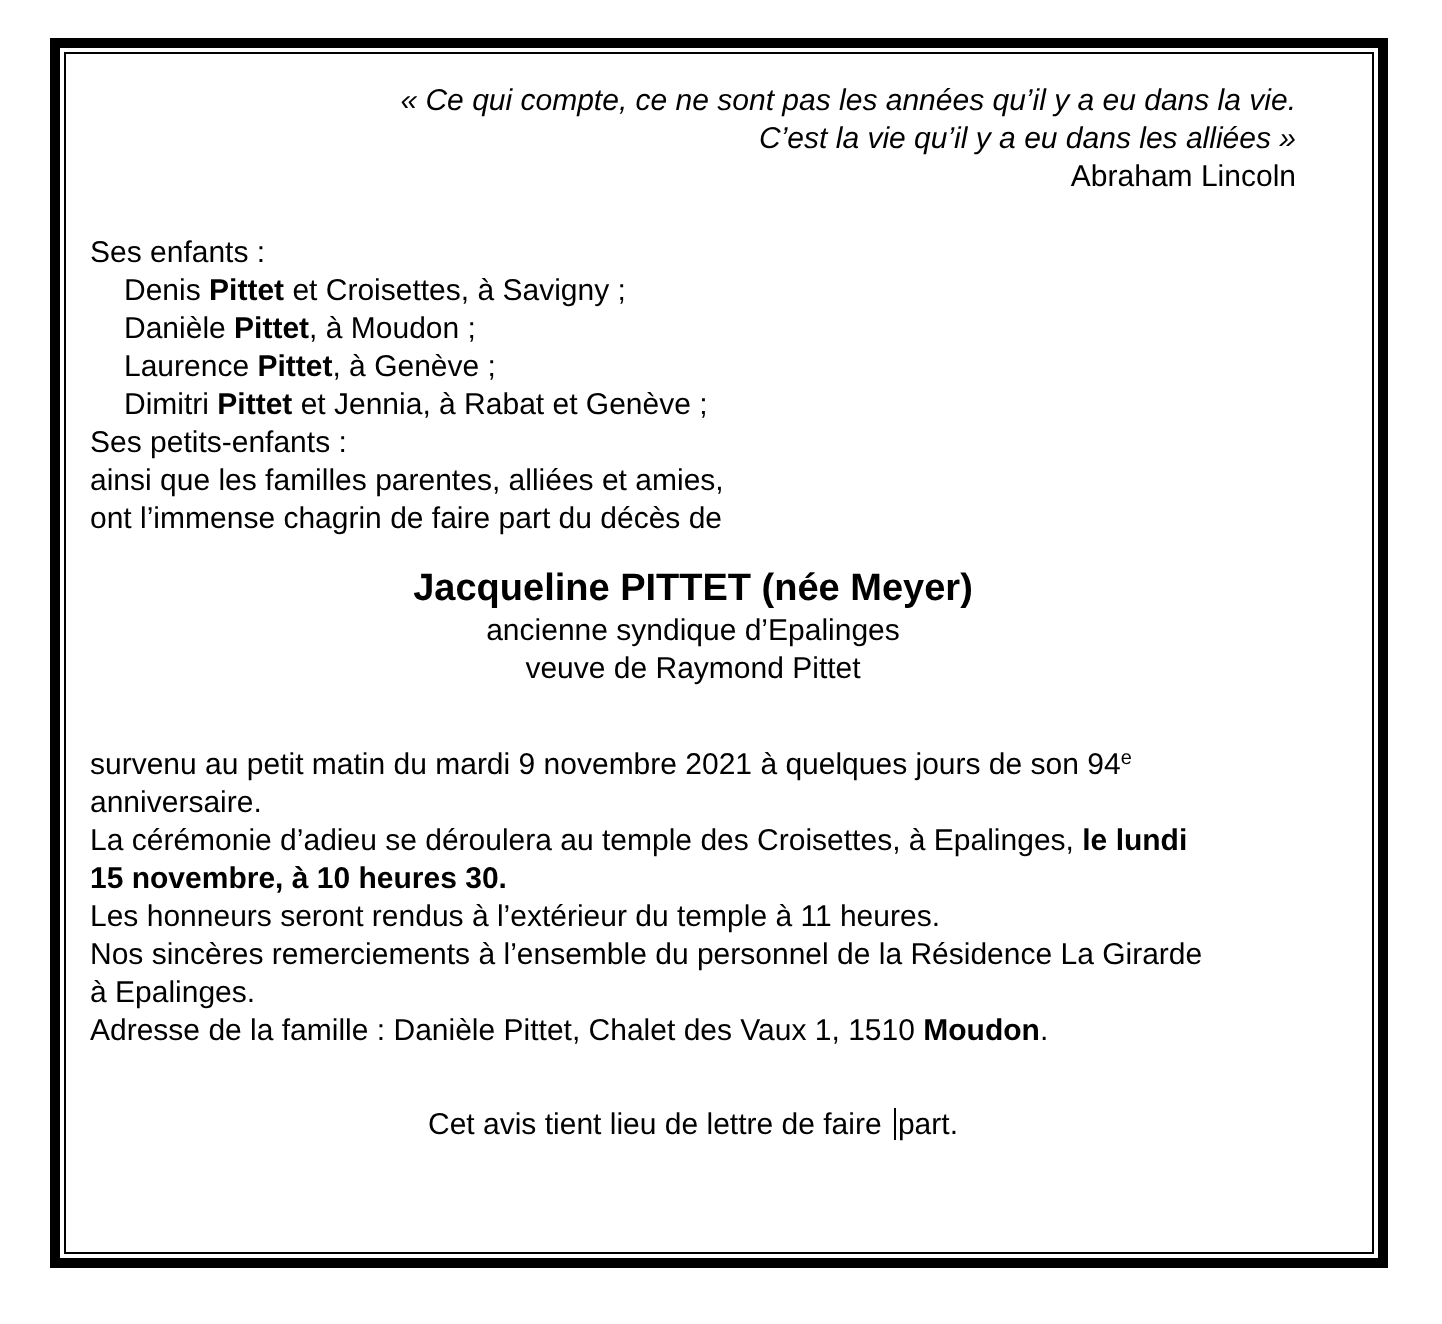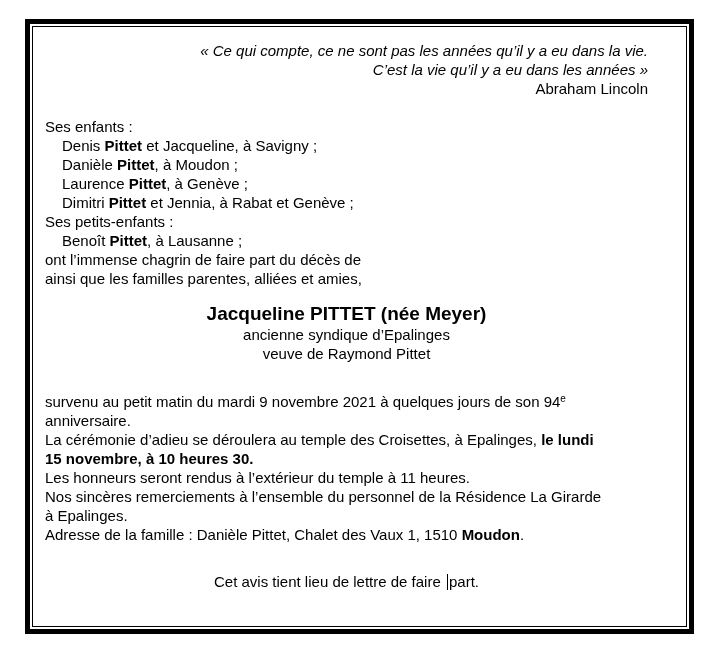--- a/index.html
+++ b/index.html
@@ -53,34 +53,33 @@
 </head>
 <body>
 
 <div class="page">
   <div class="frame">
     <div class="frame-inner">
       <div class="content">
 
         <div class="quote-block">
           <div class="line">« Ce qui compte, ce ne sont pas les années qu’il y a eu dans la vie.</div>
-          <div class="line">C’est la vie qu’il y a eu dans les années »</div>
+          <div class="line">C’est la vie qu’il y a eu dans les alliées »</div>
         </div>
         <div class="quote-attribution line">Abraham Lincoln</div>
 
         <div class="family-block">
             <div class="line"><span>Ses enfants :</span></div>
-            <div class="line indent"><span>Denis </span><span class="b">Pittet</span><span> et Jacqueline, à Savigny ;</span></div>
+            <div class="line indent"><span>Denis </span><span class="b">Pittet</span><span> et Croisettes, à Savigny ;</span></div>
             <div class="line indent"><span>Danièle </span><span class="b">Pittet</span><span>, à Moudon ;</span></div>
             <div class="line indent"><span>Laurence </span><span class="b">Pittet</span><span>, à Genève ;</span></div>
             <div class="line indent"><span>Dimitri </span><span class="b">Pittet</span><span> et Jennia, à Rabat et Genève ;</span></div>
             <div class="line"><span>Ses petits-enfants :</span></div>
-            <div class="line indent"><span>Benoît </span><span class="b">Pittet</span><span>, à Lausanne ;</span></div>
+            <div class="line"><span>ainsi que les familles parentes, alliées et amies,</span></div>
             <div class="line"><span>ont l’immense chagrin de faire part du décès de</span></div>
-            <div class="line"><span>ainsi que les familles parentes, alliées et amies,</span></div>
           </div>
 
         <div class="name-block">
           <div class="deceased-name line">Jacqueline PITTET (née Meyer)</div>
           <div class="line">ancienne syndique d’Epalinges</div>
           <div class="line">veuve de Raymond Pittet</div>
         </div>
 
         <div class="details-block">
             <div class="line"><span>survenu au petit matin du mardi 9 novembre 2021 à quelques jours de son 94</span><span class="sup">e</span></div>

